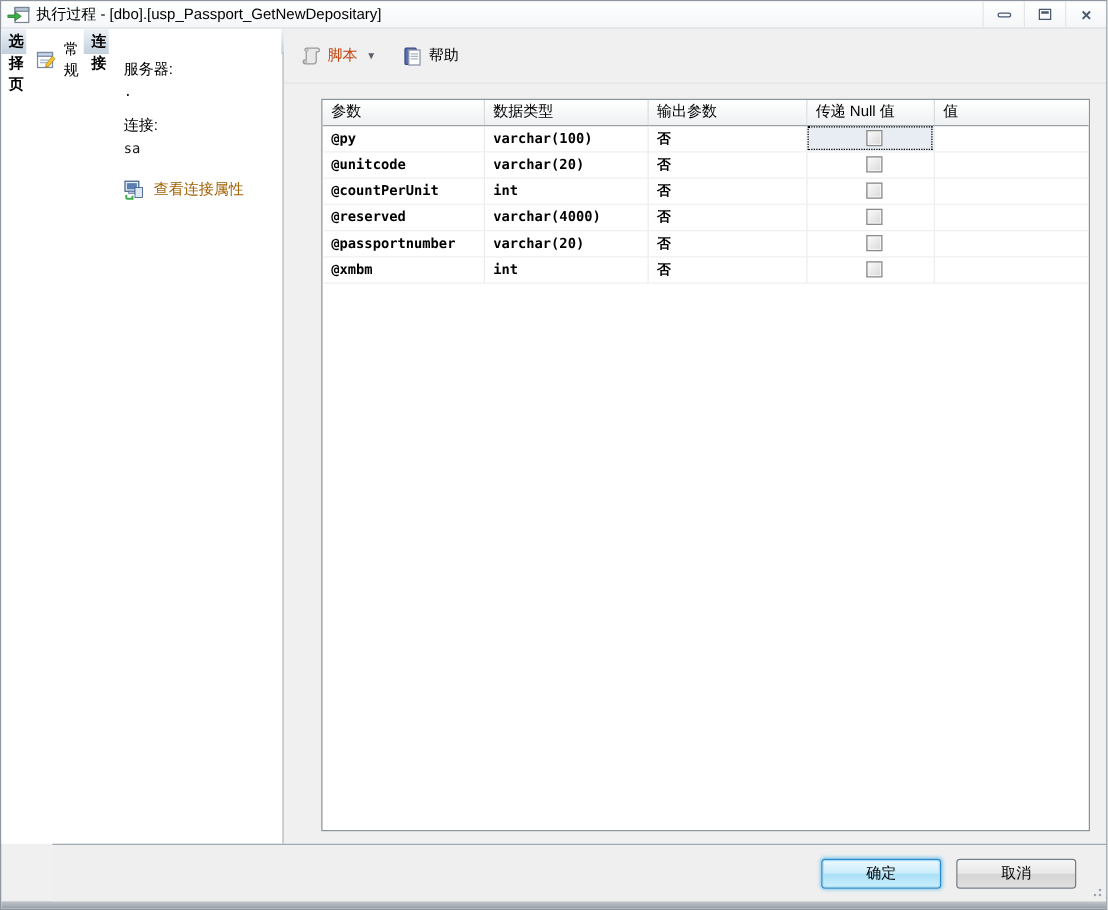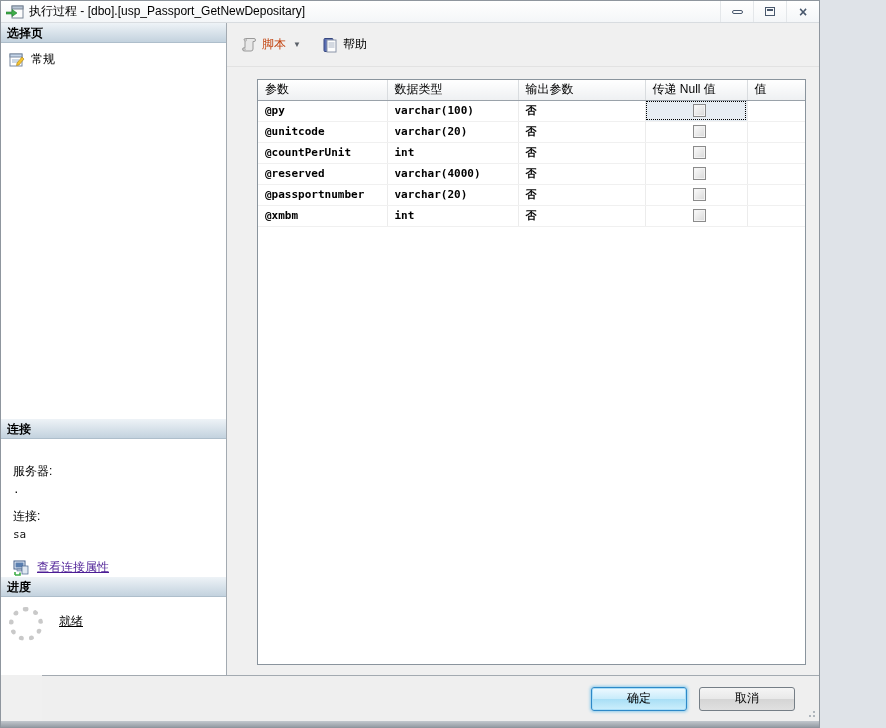--- a/index.html
+++ b/index.html
@@ -1,20 +1,20 @@
 <!DOCTYPE html>
 <html><head>
 <meta charset="utf-8">
 <style>
   * { margin:0; padding:0; box-sizing:border-box; }
   html,body { background:#dfe3e8; }
   body { font-family:"Liberation Sans","DejaVu Sans",sans-serif; font-size:12px; color:#000; }
 
   .window {
-    position:relative; width:820px; height:728px;
+    position:relative; width:886px; height:728px;
     background:#f0f0f0; border:1px solid #8f969e;
     display:flex; flex-direction:column; overflow:hidden;
   }
 
   
   .titlebar {
     height:22px; flex:0 0 22px; background:linear-gradient(#ffffff,#f4f6f8);
     display:flex; align-items:center; padding-left:5px; border-bottom:1px solid #d8dce0;
   }
   .titlebar .app-icon { width:18px; height:14px; margin-right:5px; flex:0 0 auto; }
@@ -26,33 +26,33 @@
   }
   .glyph-min { width:11px; height:4px; border:1px solid #49586d; border-radius:2px; }
   .glyph-max { width:10px; height:9px; border:1px solid #49586d; position:relative; }
   .glyph-max::before { content:""; position:absolute; left:1px; right:1px; top:1px; height:2px; background:#49586d; }
   .glyph-close { font-size:14px; font-weight:bold; line-height:1; }
 
   
   .body { flex:1; display:flex; min-height:0; }
 
   
-  .sidebar { width:226px; flex:0 0 226px; background:#fff; border-right:1px solid #a3aab1; display:flex; flex-direction:column; }
+  .sidebar { width:226px; flex:0 0 226px; background:#fff; border-right:1px solid #a3aab1; display:flex; flex-direction:row; }
   .section-header {
     height:20px; flex:0 0 20px; padding:2px 0 0 6px; font-weight:bold;
     background:linear-gradient(#eef3f7,#c3d2de); border-bottom:1px solid #aebecb;
   }
   .pages-area { flex:1 1 auto; padding-top:6px; }
   .page-item { display:flex; align-items:center; gap:6px; padding:2px 4px 2px 8px; cursor:pointer; }
   .conn-area { flex:0 0 138px; padding:24px 0 0 12px; }
   .conn-label { margin-top:12px; }
   .conn-label:first-child { margin-top:0; }
   .conn-value { font-family:"DejaVu Sans Mono","Liberation Mono",monospace; font-size:11px; margin-top:3px; color:#111; }
   .conn-link-row { display:flex; align-items:center; gap:8px; margin-top:18px; cursor:pointer; }
-  .conn-link { color:#4c1d95; text-decoration:underline; }
+  .conn-link { color:#a16207; }
   .progress-area { flex:0 0 78px; display:flex; align-items:flex-start; padding:8px 0 0 8px; gap:16px; }
   .spinner {
     width:34px; height:34px; border:5px dotted #c9c9c9; border-radius:50%; margin-top:2px;
   }
   .progress-status { margin-top:8px;text-decoration:underline; }
 
   
   .main { flex:1; display:flex; flex-direction:column; background:#f0f0f0; min-width:0; }
   .toolbar { height:44px; flex:0 0 44px; display:flex; align-items:center; padding-left:9px; gap:2px; border-bottom:1px solid #e2e2e2; }
   .tb-btn { display:flex; align-items:center; gap:5px; padding:3px 4px; border:1px solid transparent; cursor:pointer; }

